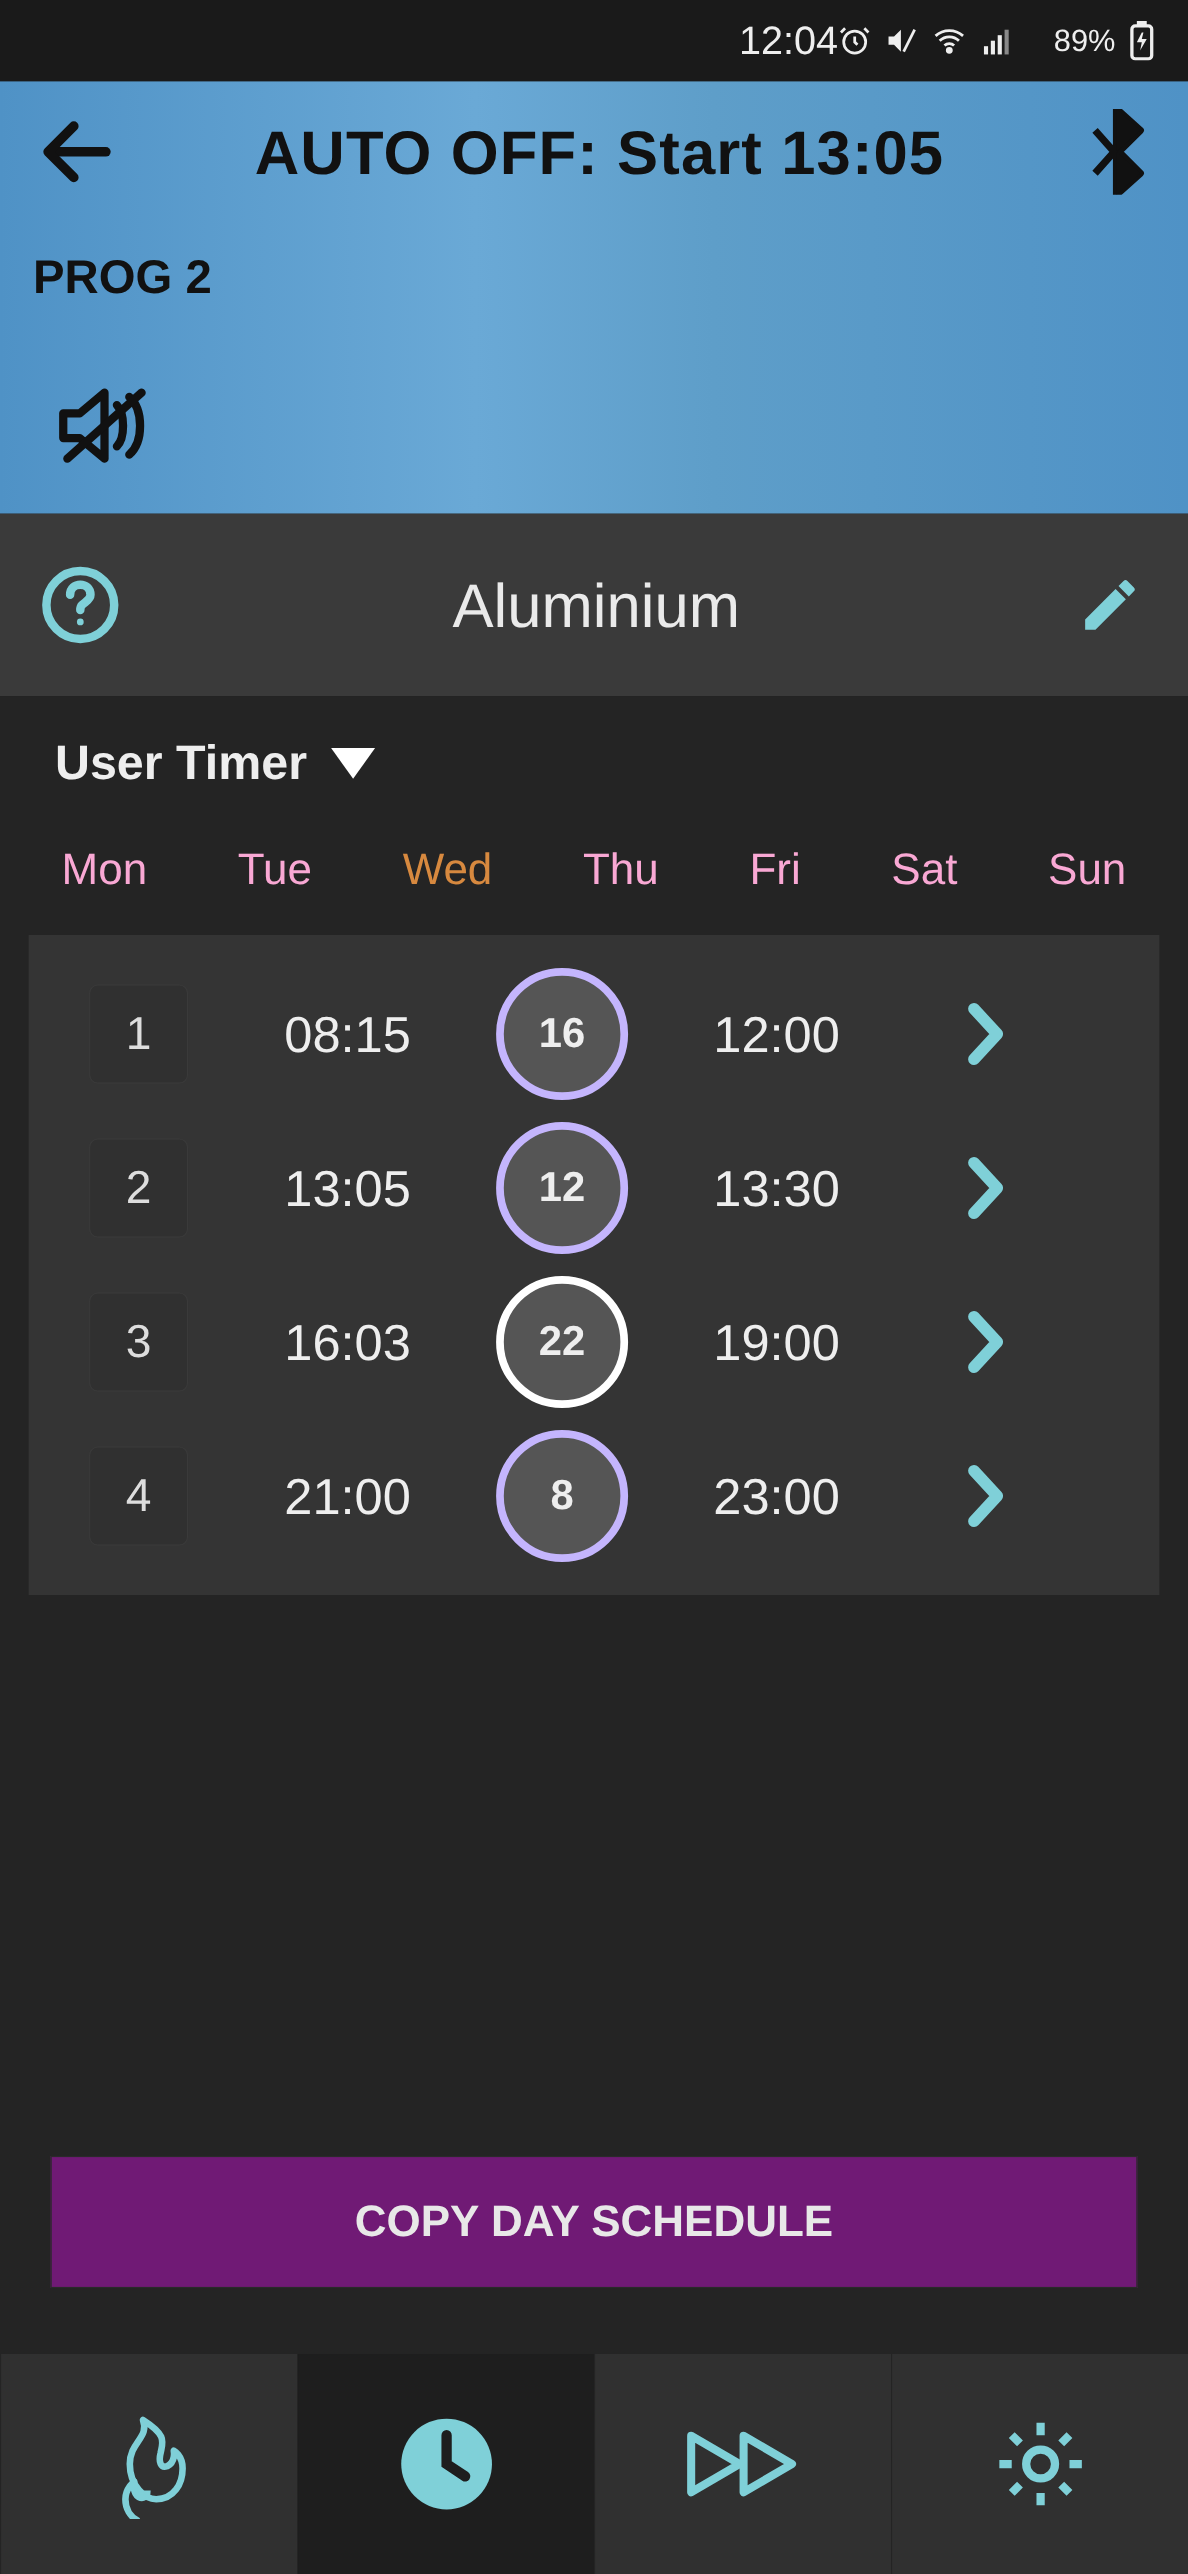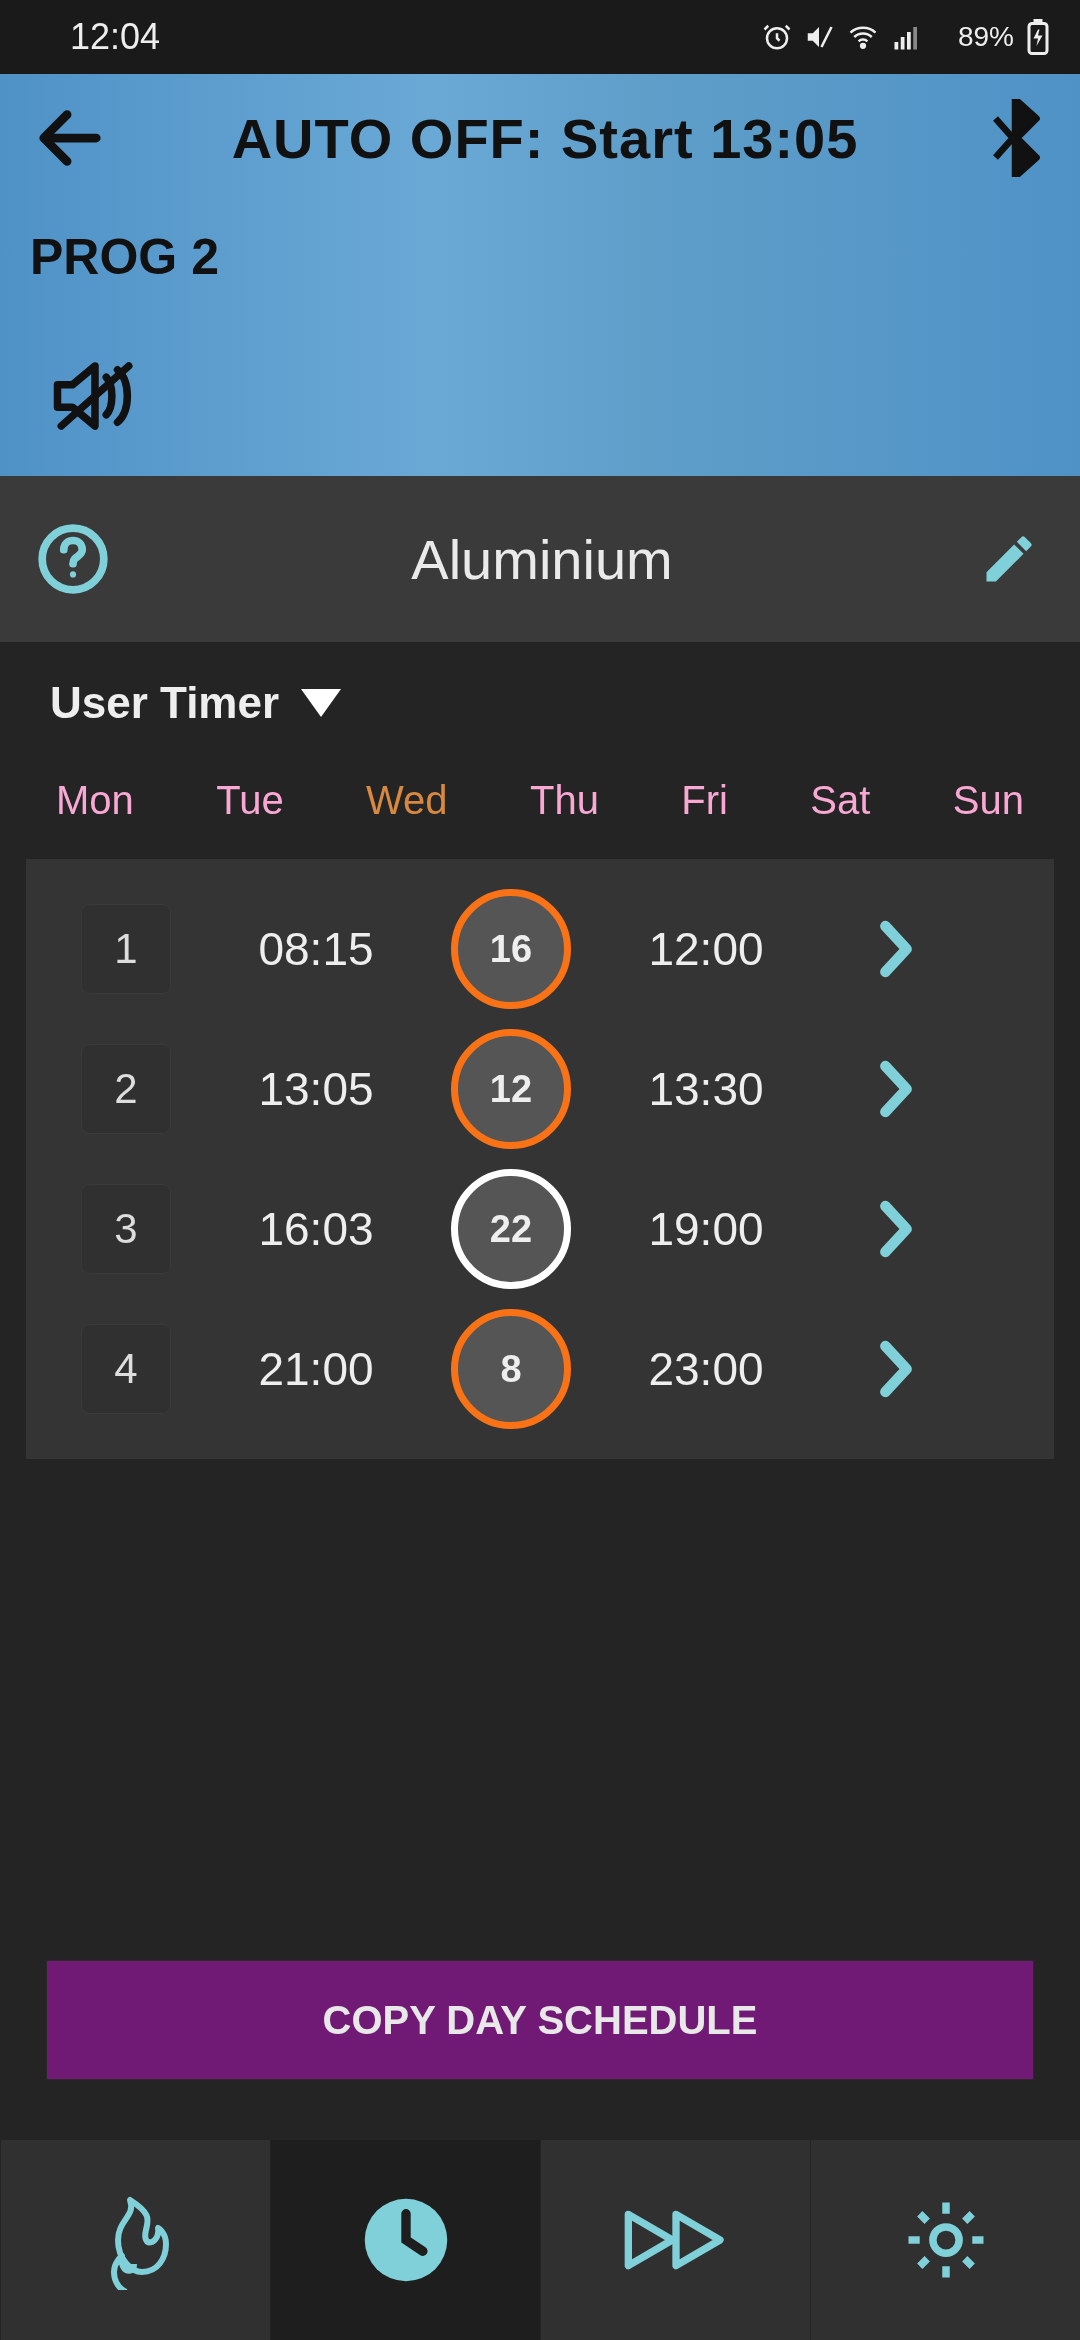--- a/index.html
+++ b/index.html
@@ -1,30 +1,30 @@
 <!DOCTYPE html>
 <html><head>
 <meta charset="utf-8">
 <style>
   * { margin: 0; padding: 0; box-sizing: border-box; }
   html, body { width: 1080px; height: 2340px; background: #1a1a1a; font-family: -apple-system, Arial, sans-serif; color: #e8e8e8; overflow: hidden; }
   .screen { width: 1080px; height: 2340px; display: flex; flex-direction: column; }
 
   
-  .status-bar { height: 74px; background: #1a1a1a; display: flex; align-items: center; justify-content: space-between; padding: 0 30px 0 70px; color: #eee; font-size: 36px; }
+  .status-bar { height: 74px; background: #1a1a1a; display: flex; align-items: center; justify-content: flex-end; padding: 0 30px 0 70px; color: #eee; font-size: 36px; }
   .status-right { display: flex; align-items: center; gap: 12px; }
   .status-right .pct { font-size: 28px; margin-left: 24px; }
 
   
   .blue-header { background: linear-gradient(90deg, #4f92c6 0%, #6aa9d6 40%, #5e9ec9 60%, #4f92c6 100%); padding-bottom: 30px; }
   .blue-row1 { display: flex; align-items: center; padding: 24px 30px 0 30px; }
   .back-btn { width: 80px; height: 80px; display:flex; align-items:center; justify-content:center; }
   .blue-title { flex:1; text-align:center; font-size: 56px; font-weight: 700; color: #111; letter-spacing:1px; }
   .bt-icon { width: 70px; height:70px; display:flex; align-items:center; justify-content:center; }
-  .prog-row { padding: 50px 30px 0 30px; font-size: 50px; font-weight: 800; color:#111; }
+  .prog-row { padding: 50px 30px 0 30px; font-size: 43px; font-weight: 800; color:#111; }
   .mute-row { padding: 70px 30px 0 50px; }
   .mute-icon { width: 90px; height:90px; }
 
   
   .section-header { background: #3a3a3a; height: 166px; display:flex; align-items:center; padding: 0 36px; }
   .help-btn { width:74px; height:74px; display:flex; align-items:center; justify-content:center; }
   .section-title { flex:1; text-align:center; font-size:56px; font-weight:400; color:#eaeaea; }
   .edit-btn { width:70px; height:70px; display:flex; align-items:center; justify-content:center; }
 
   
@@ -35,21 +35,21 @@
 
   .days-row { display:flex; justify-content:space-between; padding: 10px 56px 36px 56px; }
   .day { font-size:40px; color:#f9a8d4; }
   .day.active { color:#d7893f; }
 
   .schedule { background:#343434; margin: 0 26px; padding: 20px 0; }
   .sched-row { display:grid; grid-template-columns: 140px 220px 150px 220px 140px; align-items:center; justify-items:center; height:140px; gap:10px; padding: 0 30px; }
   .idx-box { width:90px; height:90px; border:1px solid #3a3a3a; background:#303030; border-radius:8px; display:flex; align-items:center; justify-content:center; font-size:42px; color:#ddd; }
   .time { font-size:46px; color:#eee; font-weight:400; }
   .temp-circle { width:120px; height:120px; border-radius:50%; background:#555; display:flex; align-items:center; justify-content:center; font-size:38px; font-weight:700; color:#eee; }
-  .temp-circle.blue { border:7px solid #f97316; }
+  .temp-circle.blue { border:7px solid #c4b5fd; }
   .temp-circle.grey { border:7px solid #ffffff; }
   .chev { }
 
   .copy-btn { margin: 60px 46px 0 46px; height:120px; background:#701a75; display:flex; align-items:center; justify-content:center; font-size:40px; font-weight:700; color:#e8e8e8; border:1px solid #2a2a2a; }
   .spacer { flex:1 }
 
   
   .bottom-nav { height:200px; display:flex; }
   .nav-item { flex:1; display:flex; align-items:center; justify-content:center; background:#303030; border-left:1px solid #242424; }
   .nav-item.active { background:#1e1e1e; }

